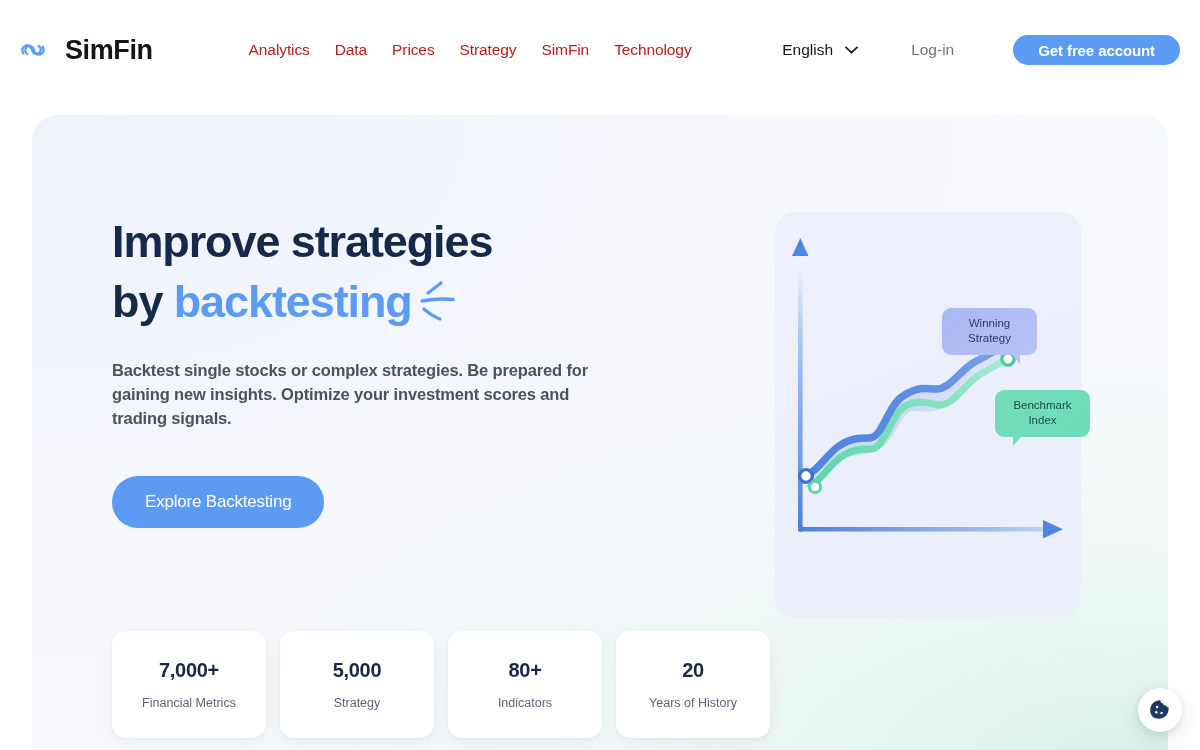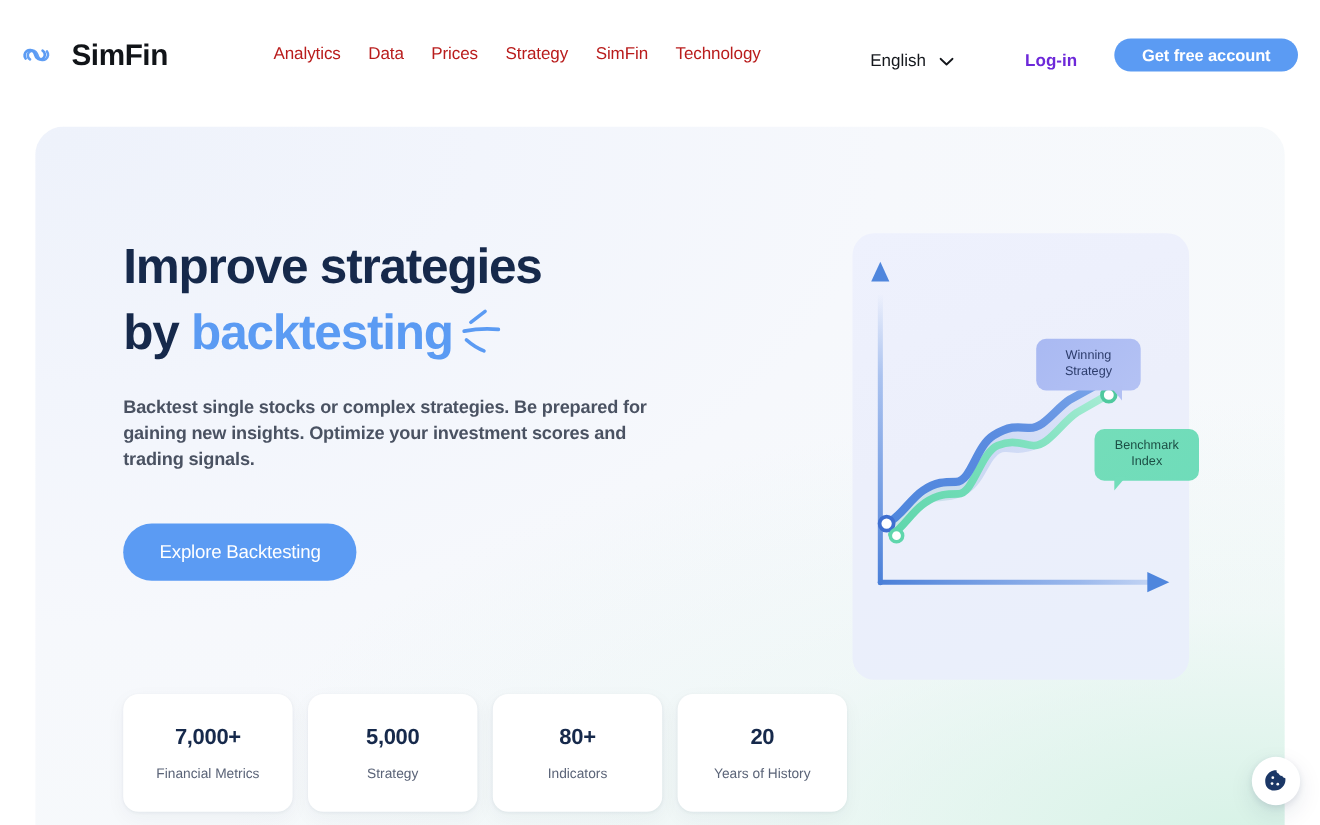--- a/index.html
+++ b/index.html
@@ -20,28 +20,28 @@
   .brand { display:flex; align-items:center; gap:19px; margin-left:20px; }
   .brand-mark { width:26px; height:26px; display:block; flex:none; }
   .brand-name {
     font-size:27px; font-weight:700; color:#111418; letter-spacing:-0.4px;
   }
   .nav-links { display:flex; align-items:center; gap:25px; margin-left:96px; }
   .nav-link {
     font-size:15.5px; color:#b91c1c; font-weight:500; cursor:pointer;
     white-space:nowrap; letter-spacing:-0.1px;
   }
-  .nav-right { margin-left:auto; display:flex; align-items:flex-end; margin-right:20px; gap:16px; }
+  .nav-right { margin-left:auto; display:flex; align-items:center; margin-right:20px; gap:4px; }
   .lang {
     display:flex; align-items:center; gap:12px; cursor:pointer;
     font-size:15.5px; color:#14171c; font-weight:500; margin-right:49px;
   }
   .chev { width:13px; height:8px; display:block; }
   .login {
-    font-size:15.5px; color:#6d28d9; font-weight:700; cursor:pointer; margin-right:18px;
+    font-size:15.5px; color:#737373; font-weight:400; cursor:pointer; margin-right:55px;
   }
   .cta-top {
     background:#5b9bf3; color:#fff; border:none; border-radius:28px;
     height:30px; padding:0 25px; font-size:15px; font-weight:700;
     font-family:"Liberation Sans", sans-serif; cursor:pointer; letter-spacing:-0.1px;
   }
 
   
   .hero {
     position:absolute; left:32px; top:115px; width:1136px; height:670px;

